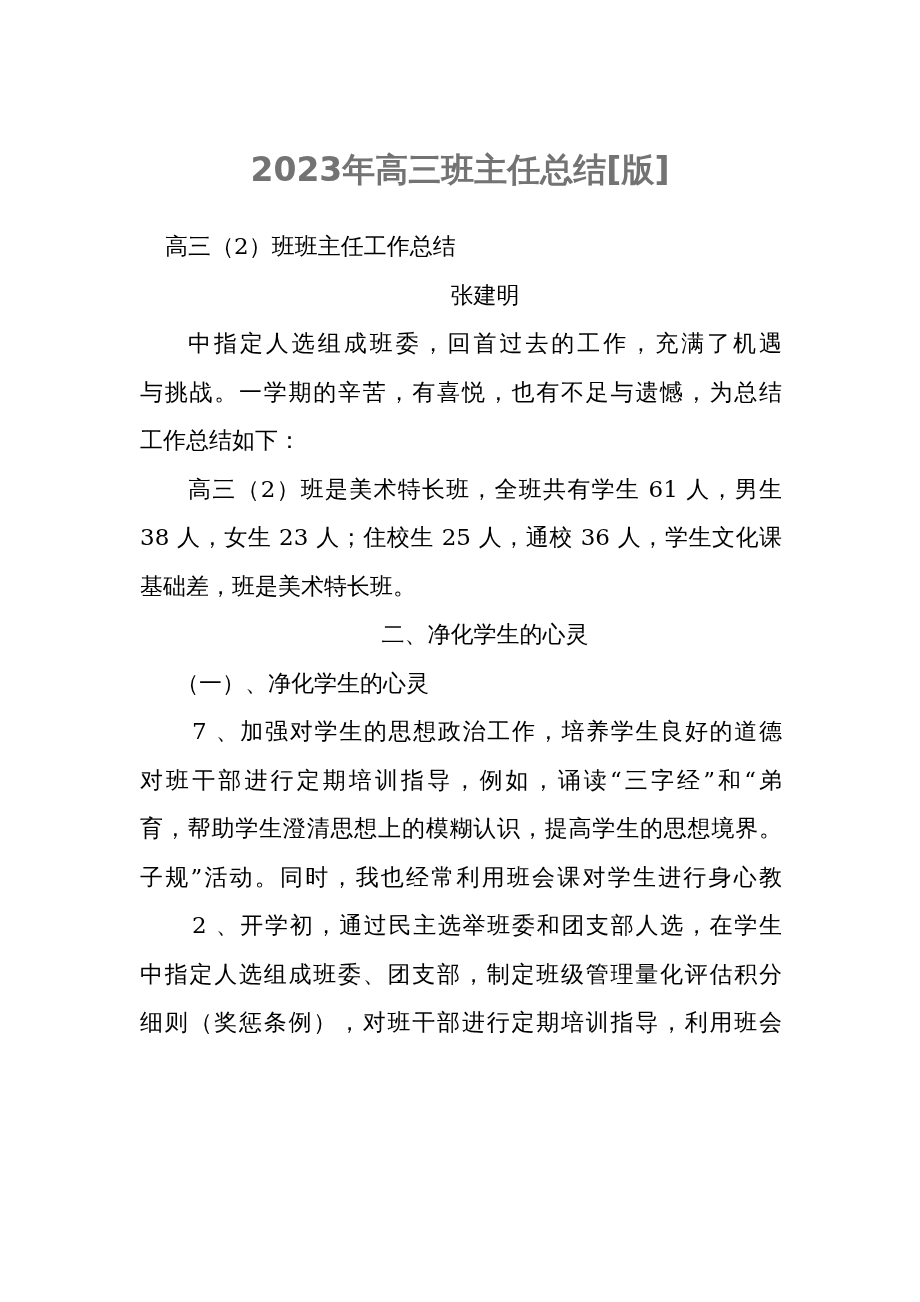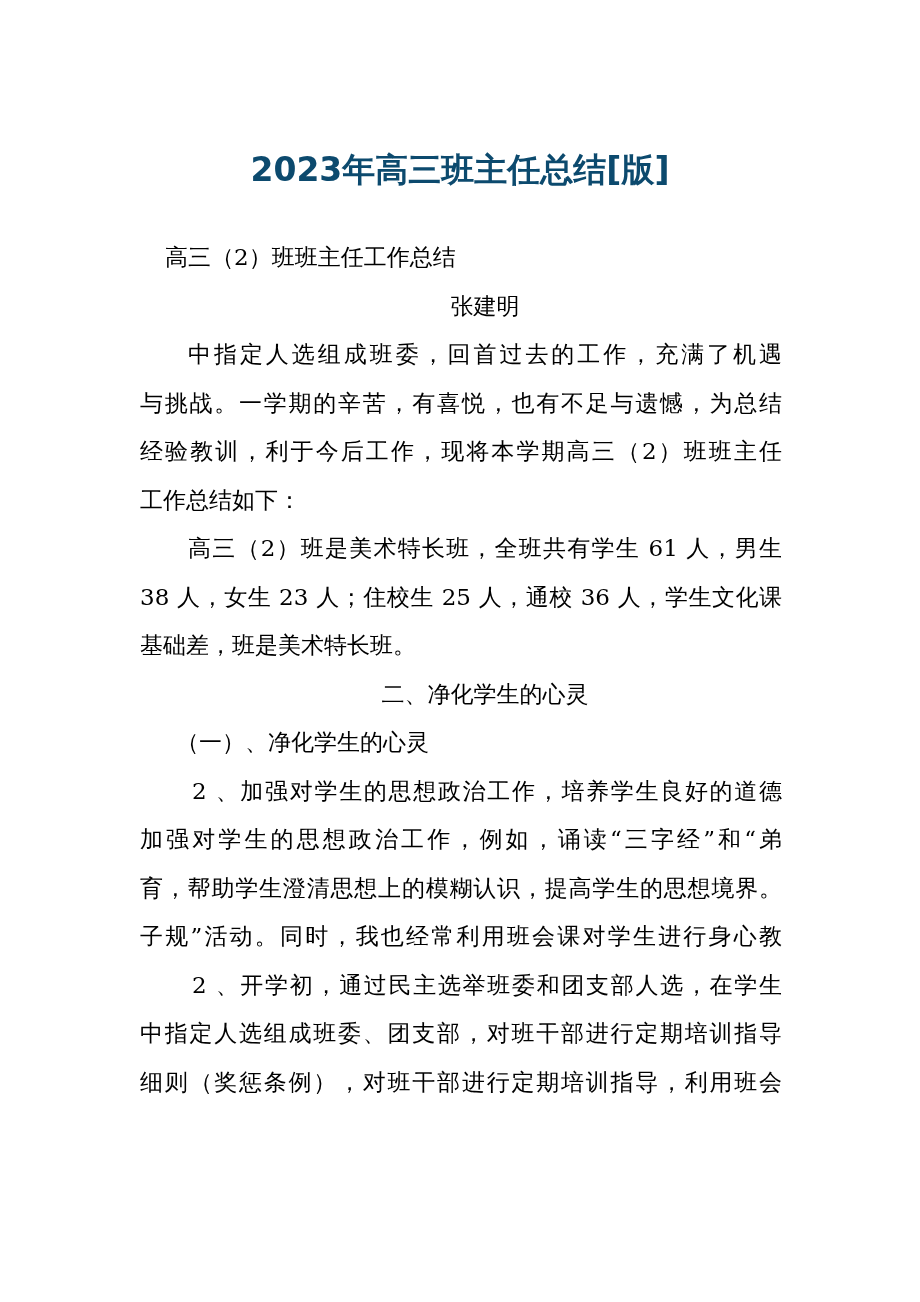--- a/index.html
+++ b/index.html
@@ -23,27 +23,27 @@
   .title {
     position: absolute;
     left: 0;
     width: 920px;
     top: 148px;
     text-align: center;
     font-family: "DejaVu Sans", "Liberation Sans", sans-serif;
     font-weight: bold;
     font-size: 33px;
     line-height: 44px;
-    color: #0c4a6e;
+    color: #737373;
     letter-spacing: 0px;
   }
   .body-text {
     position: absolute;
     left: 140px;
-    top: 233px;
+    top: 222px;
     width: 642px;
     font-size: 23px;
     line-height: 48.5px;
   }
   .line {
     height: 48.5px;
     white-space: nowrap;
     overflow: visible;
   }
   .justify {
@@ -60,28 +60,27 @@
 <body>
 
 <div class="page">
   <div class="title">2023年高三班主任总结[版]</div>
 
   <div class="body-text">
     <div class="line ind-sub">高三（2）班班主任工作总结</div>
     <div class="line ind-2">张建明</div>
     <div class="line ind-2 justify" style="width:594px">中指定人选组成班委，回首过去的工作，充满了机遇</div>
     <div class="line justify">与挑战。一学期的辛苦，有喜悦，也有不足与遗憾，为总结</div>
-    <div class="line justify">经验教训，利于今后工作，现将本学期高三（2）班班主任</div>
     <div class="line">工作总结如下：</div>
     <div class="line ind-2 justify" style="width:594px">高三（2）班是美术特长班，全班共有学生 61 人，男生</div>
     <div class="line justify">38 人，女生 23 人；住校生 25 人，通校 36 人，学生文化课</div>
     <div class="line">基础差，班是美术特长班。</div>
     <div class="line ind-2">二、净化学生的心灵</div>
     <div class="line ind-paren">（一）、净化学生的心灵</div>
-    <div class="line ind-num justify" style="width:590px">2 、加强对学生的思想政治工作，培养学生良好的道德</div>
-    <div class="line justify">加强对学生的思想政治工作，例如，诵读“三字经”和“弟</div>
+    <div class="line ind-num justify" style="width:590px">7 、加强对学生的思想政治工作，培养学生良好的道德</div>
+    <div class="line justify">对班干部进行定期培训指导，例如，诵读“三字经”和“弟</div>
     <div class="line justify">育，帮助学生澄清思想上的模糊认识，提高学生的思想境界。</div>
     <div class="line justify">子规”活动。同时，我也经常利用班会课对学生进行身心教</div>
     <div class="line ind-num justify" style="width:590px">2 、开学初，通过民主选举班委和团支部人选，在学生</div>
-    <div class="line justify">中指定人选组成班委、团支部，对班干部进行定期培训指导</div>
+    <div class="line justify">中指定人选组成班委、团支部，制定班级管理量化评估积分</div>
     <div class="line justify">细则（奖惩条例），对班干部进行定期培训指导，利用班会</div>
   </div>
 </div>
 
 </body></html>

